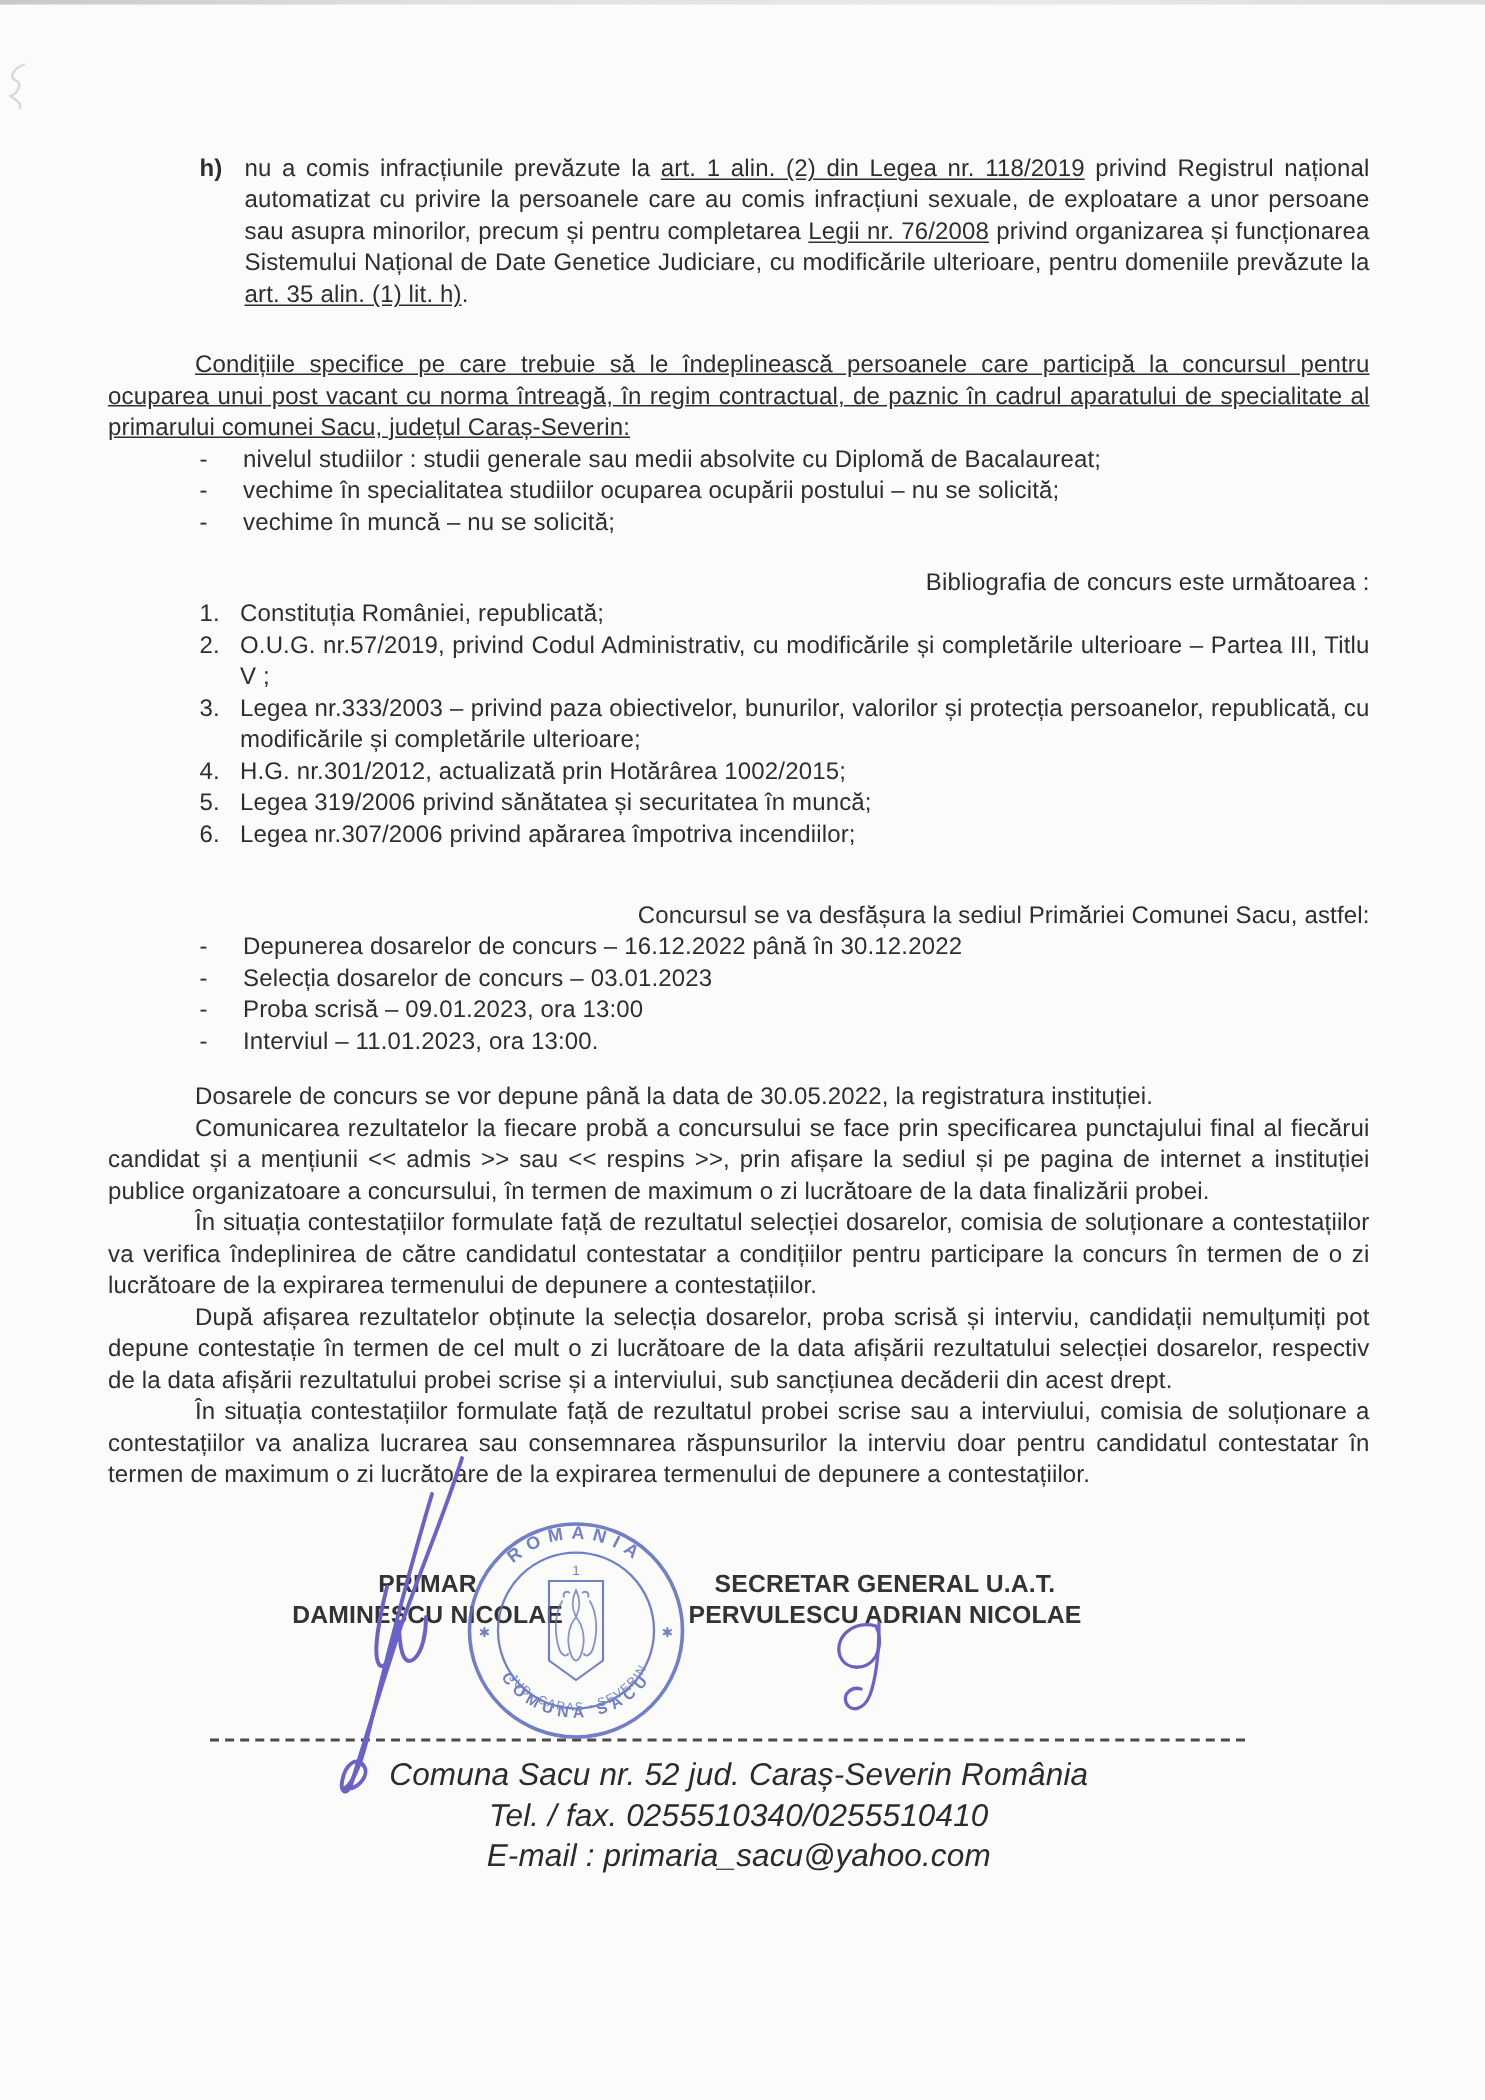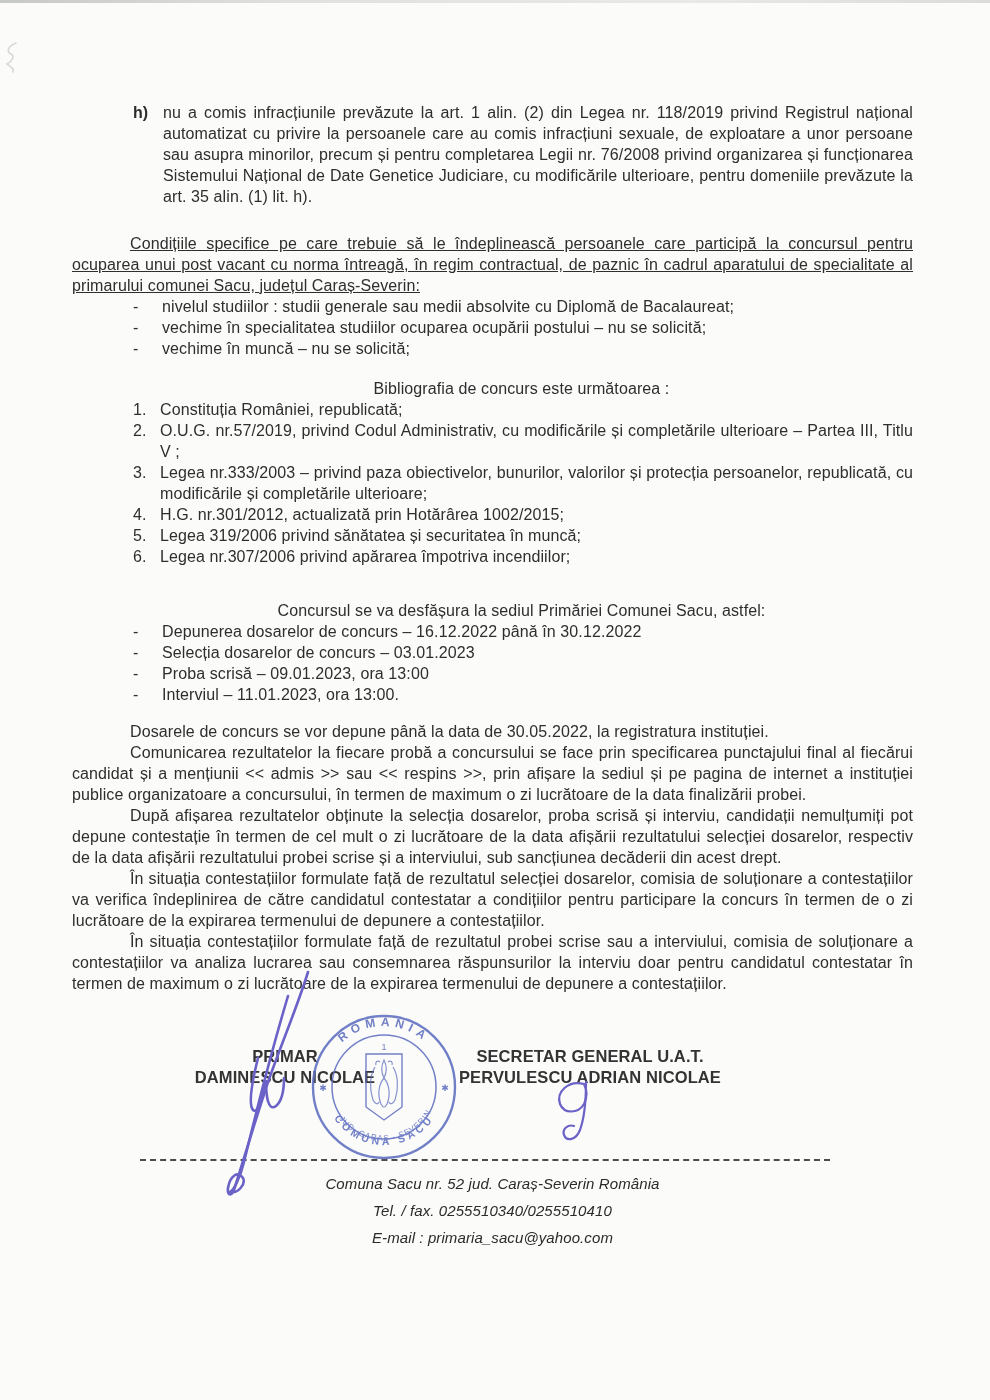--- a/index.html
+++ b/index.html
@@ -18,48 +18,48 @@
     opacity:.55;
   }
   .scan-artifact { position:absolute; left:2px; top:40px; opacity:.5; }
   .content {
     position:absolute; left:72px; top:102px; width:841px;
     font-size:16px; line-height:21px; text-align:justify;
     letter-spacing:.1px;
   }
   .para-h { position:relative; padding-left:91px; }
   .para-h .h-label { position:absolute; left:61px; top:0; font-weight:bold; }
-  .u { text-underline-offset:2px; }
+  .u { text-decoration:underline; text-underline-offset:2px; }
   .intro-para { text-indent:58px; }
   .mt-26 { margin-top:26px;text-decoration:underline; }
   .mt-19 { margin-top:19px; }
   .mt-33 { margin-top:33px; }
   .mt-16 { margin-top:16px; }
-  .bib-heading, .sched-intro { margin-left:58px; text-align:center; }
+  .bib-heading, .sched-intro { margin-left:58px; text-align:right; }
   .dash-list, .num-list { margin-left:61px; list-style:none; }
   .dash-list li, .num-list li { display:flex; }
   .dash-list .dash { flex:0 0 29px; }
   .num-list .num { flex:0 0 27px; }
   .dash-list .txt, .num-list .txt { flex:1; text-align:justify; }
   .body-par { text-indent:58px; }
   
   .sig-block { position:relative; height:165px; text-align:left; }
   .sig-col { position:absolute; font-weight:bold; font-size:16.5px; line-height:21px; text-align:center; color:#333; }
   .sig-left  { left:108px; top:52px; width:210px; }
   .sig-right { left:368px; top:52px; width:300px; }
   .stamp-wrap { position:absolute; left:237px; top:18px; opacity:.88; }
   .sig-ink-left  { position:absolute; left:128px; top:-28px; }
   .sig-ink-right { position:absolute; left:470px; top:80px; }
   .sep {
     margin-left:68px; width:690px; height:0;
     border-top:2px dashed #4b4b4b;
   }
   .footer {
     margin-top:9px; text-align:center;
-    font-style:italic; font-size:15px; line-height:27px;
+    font-style:italic; font-size:21px; line-height:27px;
     color:#2b2b2b;
   }
 </style>
 </head>
 <body>
 
 <div class="page">
   <div class="scan-top-edge"></div>
   <div class="scan-artifact">
     <svg width="22" height="34" viewBox="0 0 22 34">
@@ -133,22 +133,22 @@
         <span class="txt">Proba scrisă – 09.01.2023, ora 13:00</span>
       </li>
       <li>
         <span class="dash">-</span>
         <span class="txt">Interviul – 11.01.2023, ora 13:00.</span>
       </li>
     </ul>
 
     <p class="body-par mt-16">Dosarele de concurs se vor depune până la data de 30.05.2022, la registratura instituției.</p>
     <p class="body-par">Comunicarea rezultatelor la fiecare probă a concursului se face prin specificarea punctajului final al fiecărui candidat și a mențiunii &lt;&lt; admis &gt;&gt; sau &lt;&lt; respins &gt;&gt;, prin afișare la sediul și pe pagina de internet a instituției publice organizatoare a concursului, în termen de maximum o zi lucrătoare de la data finalizării probei.</p>
+    <p class="body-par">În situația contestațiilor formulate față de rezultatul selecției dosarelor, comisia de soluționare a contestațiilor va verifica îndeplinirea de către candidatul contestatar a condițiilor pentru participare la concurs în termen de o zi lucrătoare de la expirarea termenului de depunere a contestațiilor.</p>
     <p class="body-par">După afișarea rezultatelor obținute la selecția dosarelor, proba scrisă și interviu, candidații nemulțumiți pot depune contestație în termen de cel mult o zi lucrătoare de la data afișării rezultatului selecției dosarelor, respectiv de la data afișării rezultatului probei scrise și a interviului, sub sancțiunea decăderii din acest drept.</p>
-    <p class="body-par">În situația contestațiilor formulate față de rezultatul selecției dosarelor, comisia de soluționare a contestațiilor va verifica îndeplinirea de către candidatul contestatar a condițiilor pentru participare la concurs în termen de o zi lucrătoare de la expirarea termenului de depunere a contestațiilor.</p>
     <p class="body-par">În situația contestațiilor formulate față de rezultatul probei scrise sau a interviului, comisia de soluționare a contestațiilor va analiza lucrarea sau consemnarea răspunsurilor la interviu doar pentru candidatul contestatar în termen de maximum o zi lucrătoare de la expirarea termenului de depunere a contestațiilor.</p>
 
     <div class="sig-block">
 
       <div class="sig-col sig-left">
         <div>PRIMAR</div>
         <div>DAMINESCU NICOLAE</div>
       </div>
 
       <div class="sig-col sig-right">

